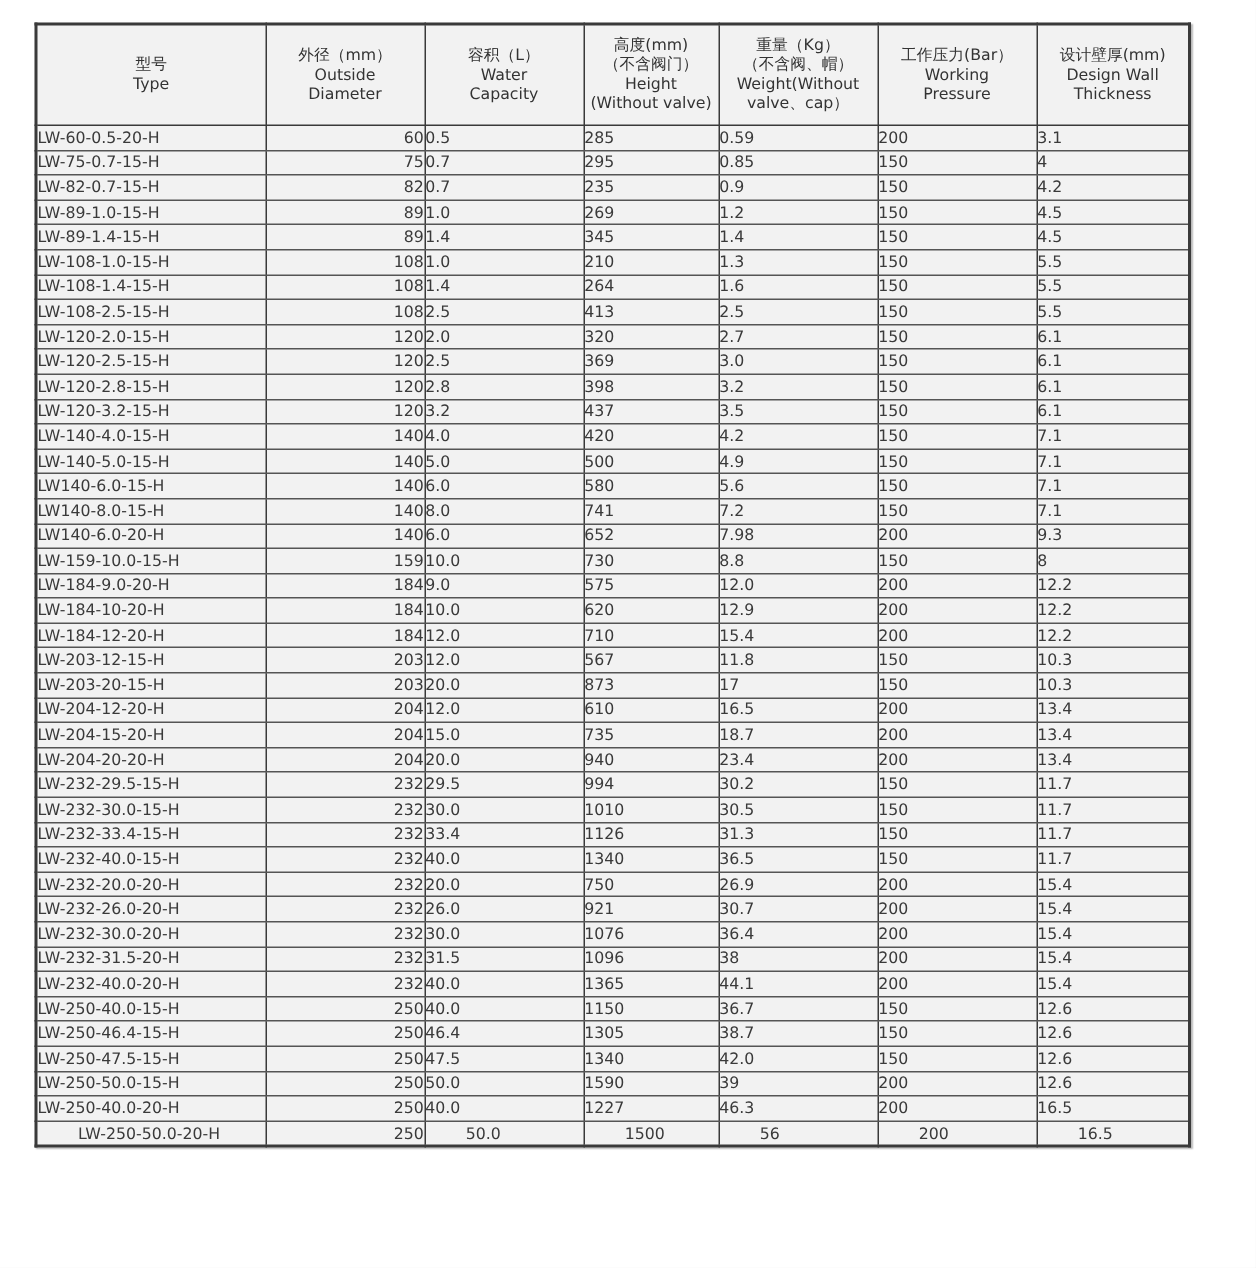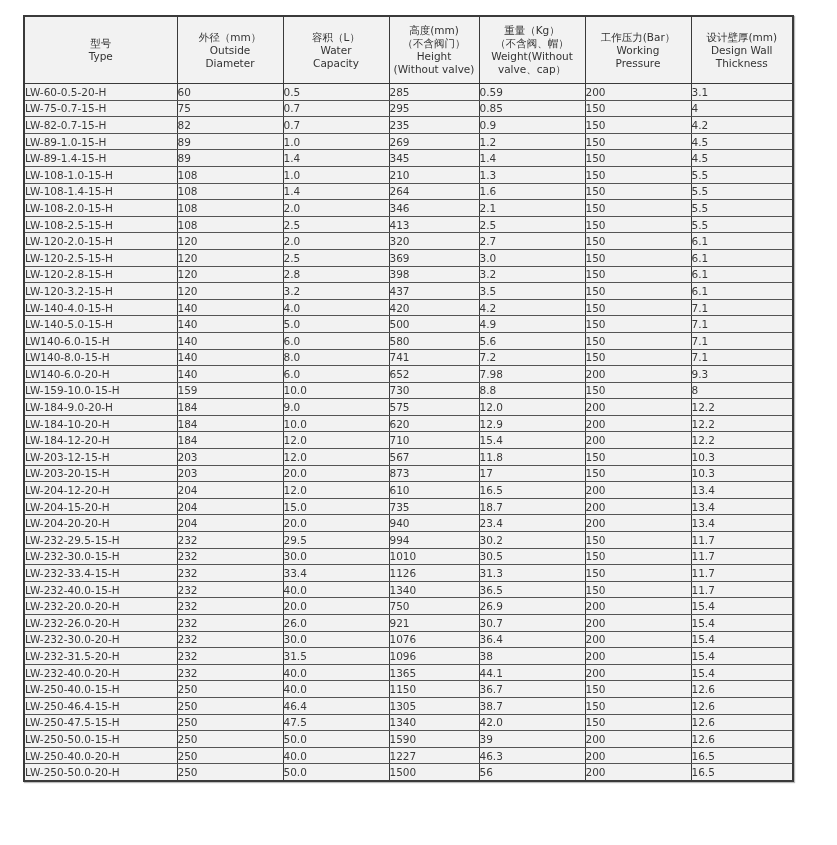--- a/index.html
+++ b/index.html
@@ -31,28 +31,28 @@
     line-height: 14px;
     padding: 0;
     border-left: 1px solid #3a3a3a;
     border-right: 1px solid #3a3a3a;
     border-bottom: 1px solid #555;
     border-top: 1px solid #9a9a9a;
     white-space: nowrap;
     color: #3a3a3a;
   }
   td.c0 { padding-left: 34px; text-align: left; }
-  td.c1 { padding-left: 40px; text-align: left; }
+  td.c1 { padding-left: 40px; text-align: right; }
   td.c2 { padding-left: 46px; text-align: left; }
   td.c3 { padding-left: 22px; text-align: left; }
   td.c4 { padding-left: 43px; text-align: left; }
   td.c5 { padding-left: 41px; text-align: left; margin-left: 29px; }
   td.c6 { padding-left: 40px; text-align: left; margin-left: 28px; }
   th span { display: block; }
-  tr:last-child td { border-bottom: 1px solid #3a3a3a; }
+  tr:last-child td { border-bottom: 1px solid #3a3a3a; padding-left: 27px; }
 </style>
 </head>
 <body>
 
 <div class="wrap">
   <table class="spec">
     <colgroup>
       <col style="width:153px">
       <col style="width:106px">
       <col style="width:106px">
@@ -159,29 +159,20 @@
         <tr>
           <td class="c0">LW-108-1.4-15-H</td>
           <td class="c1">108</td>
           <td class="c2">1.4</td>
           <td class="c3">264</td>
           <td class="c4">1.6</td>
           <td class="c5">150</td>
           <td class="c6">5.5</td>
         </tr>
         <tr>
-          <td class="c0">LW-108-2.0-15-H</td>
-          <td class="c1">108</td>
-          <td class="c2">2.0</td>
-          <td class="c3">346</td>
-          <td class="c4">2.1</td>
-          <td class="c5">150</td>
-          <td class="c6">5.5</td>
-        </tr>
-        <tr>
           <td class="c0">LW-108-2.5-15-H</td>
           <td class="c1">108</td>
           <td class="c2">2.5</td>
           <td class="c3">413</td>
           <td class="c4">2.5</td>
           <td class="c5">150</td>
           <td class="c6">5.5</td>
         </tr>
         <tr>
           <td class="c0">LW-120-2.0-15-H</td>

